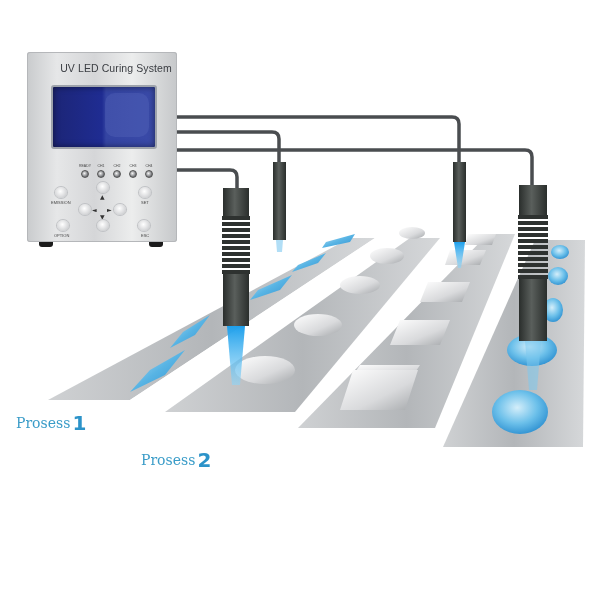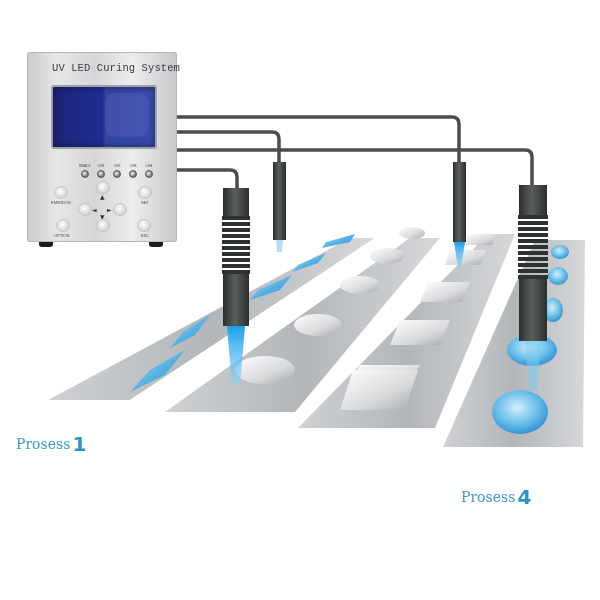--- a/index.html
+++ b/index.html
@@ -9,21 +9,21 @@
 
     
     .controller {
       position: absolute; left: 27px; top: 52px; width: 150px; height: 190px;
       background: linear-gradient(90deg, #c9cbcd 0%, #e6e7e8 20%, #d5d6d8 45%, #eceded 70%, #c6c8ca 100%);
       border-radius: 3px;
       box-shadow: inset 0 0 0 1px #b5b7ba;
     }
     .controller-title {
       position: absolute; left: 0; top: 10px; width: 178px; text-align: center;
-      font-family: Liberation Mono, monospace; font-size: 10.5px; color: #3a3d42;
+      font-family: Liberation Sans, sans-serif; font-size: 10.5px; color: #3a3d42;
       letter-spacing: 0.1px;
     }
     .lcd {
       position: absolute; left: 24px; top: 33px; width: 102px; height: 60px;
       background: linear-gradient(90deg, #1c2576 0%, #1f2c92 48%, #3444a2 52%, #3a4aa8 100%);
       border: 2px solid #9ea3ab; border-radius: 3px;
       box-shadow: inset 0 0 6px rgba(0,0,0,0.5);
     }
     .lcd-glare {
       position: absolute; right: 6px; top: 6px; width: 44px; height: 44px; border-radius: 10px;
@@ -235,19 +235,19 @@
     <div class="btn" style="left:30px;top:168px"></div>
     <div class="btn-label" style="left:27px;top:181px">OPTION</div>
 
     <div class="btn" style="left:111px;top:168px"></div>
     <div class="btn-label" style="left:114px;top:181px">ESC</div>
 
     <div class="foot" style="left:12px"></div>
     <div class="foot" style="left:122px"></div>
   </div>
 
-  <div class="proc-label" style="left:16px;top:432px">
+  <div class="proc-label" style="left:16px;top:411px">
     <span>Prosess</span><span class="num">1</span>
   </div>
-  <div class="proc-label" style="left:461px;top:485px">
-    <span>Prosess</span><span class="num">4</span>
+  <div class="proc-label" style="left:141px;top:448px">
+    <span>Prosess</span><span class="num">2</span>
   </div>
 </div>
 
 </body></html>

